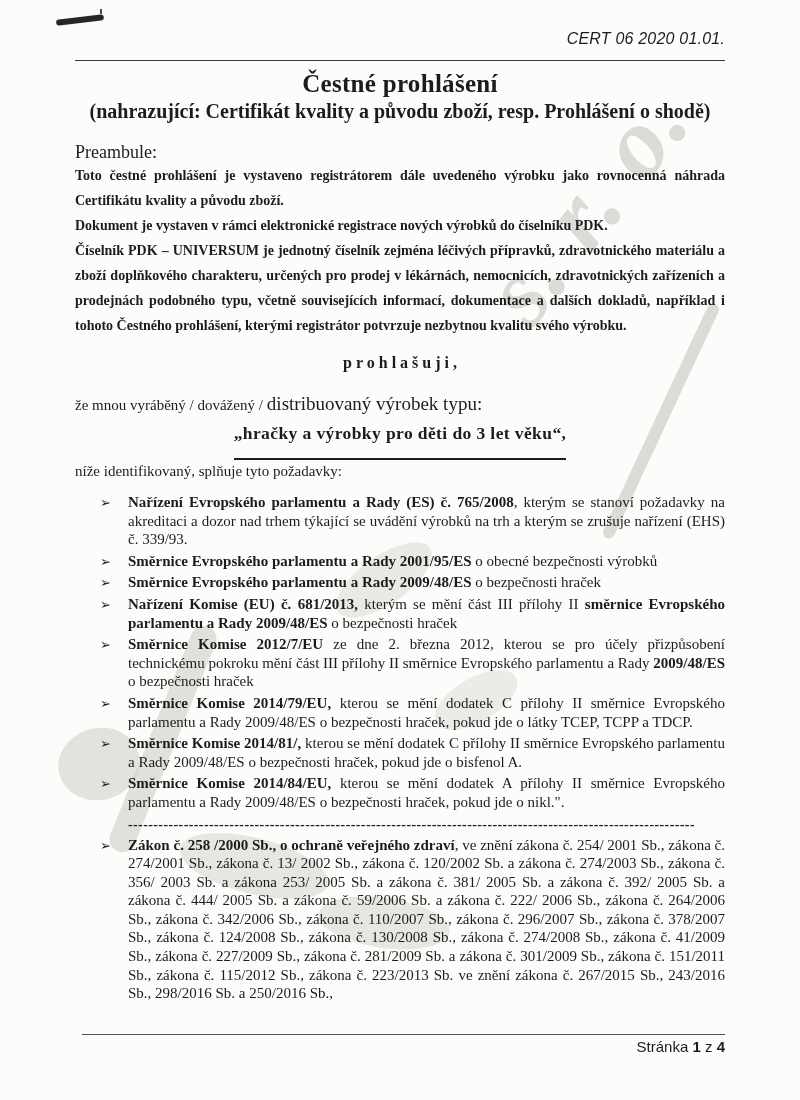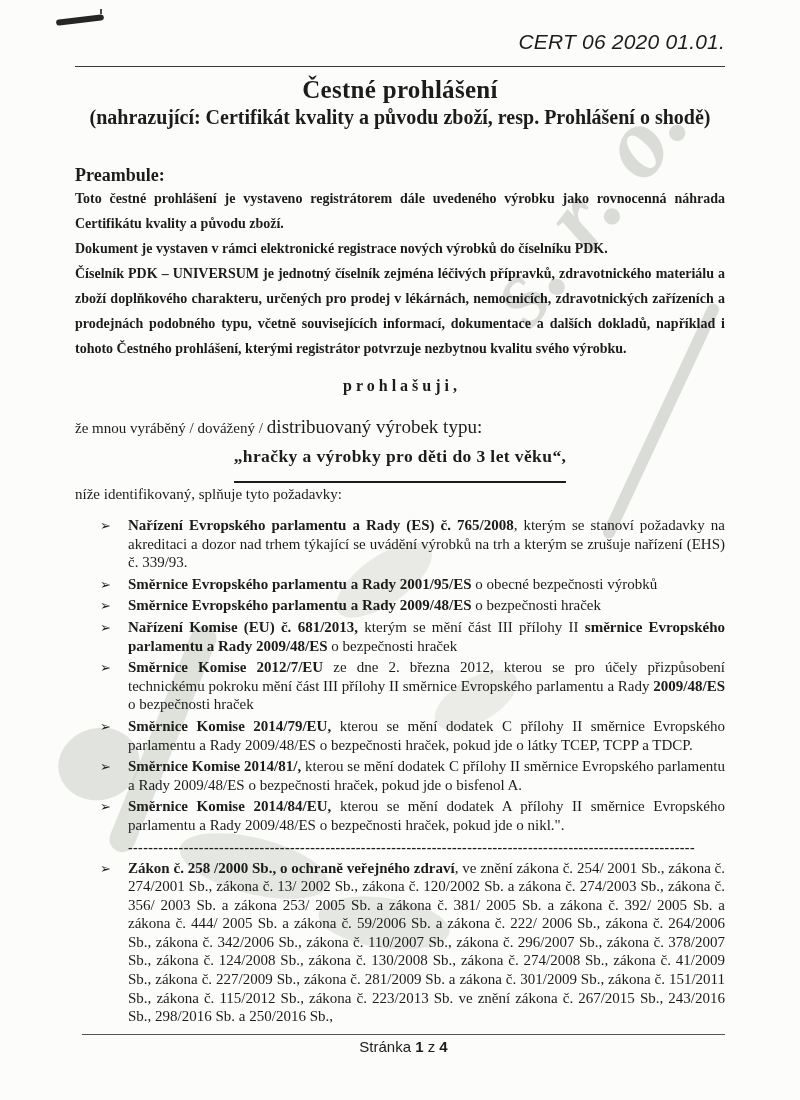--- a/index.html
+++ b/index.html
@@ -20,39 +20,39 @@
   .wm-b { left:58px;  top:728px; width:82px; height:72px;  background:rgba(203,206,199,0.55); border-radius:50%; transform:rotate(-15deg); }
   .wm-c { left:178px; top:838px; width:152px; height:56px; background:rgba(206,209,202,0.5); border-radius:50%; transform:rotate(14deg); }
   .wm-d { left:318px; top:898px; width:132px; height:50px; background:rgba(206,209,202,0.5); border-radius:50%; transform:rotate(8deg); }
   .wm-e { left:328px; top:556px; width:112px; height:48px; background:rgba(210,212,206,0.45); border-radius:50%; transform:rotate(-35deg); }
   .wm-f { left:430px; top:678px; width:92px;  height:44px; background:rgba(210,212,206,0.4); border-radius:50%; transform:rotate(-30deg); }
   
   .pen-mark { position:absolute; left:56px; top:17px; width:48px; height:6px; background:#262626; border-radius:3px; transform:rotate(-7deg); z-index:3; }
   .pen-tick { position:absolute; left:100px; top:9px; width:2px; height:5px; background:#4a4a4a; z-index:3; }
   
   .content { position:absolute; left:75px; right:75px; top:0; z-index:2; }
-  .cert-code { text-align:right; font-family:"Liberation Sans", sans-serif; font-style:italic; font-size:21px; margin-top:30px; letter-spacing:0.2px; }
+  .cert-code { text-align:right; font-family:"Liberation Sans", sans-serif; font-style:italic; font-size:16px; margin-top:30px; letter-spacing:0.2px; }
   .head-rule { border-top:1.5px solid #3a3a3a; margin-top:12px; }
   .title { text-align:center; font-size:25px; font-weight:bold; margin:9px 0 0; letter-spacing:0.3px; }
   .subtitle { text-align:center; font-weight:bold; font-size:20px; margin-top:2px; }
-  .preamble-heading { font-size:18px; font-weight:bold; margin-top:36px; }
+  .preamble-heading { font-size:18px; font-weight:normal; margin-top:19px; }
   .preamble-par { font-size:14px; font-weight:bold; text-align:justify; line-height:25px; margin:0; }
   .decl-intro { font-size:15px; margin:21px 0 0; text-indent:40px; }
   .decl-verb { text-align:center; font-weight:bold; font-size:16px; margin-top:16px; }
   .product-line { font-size:15px; margin:21px 0 0; }
   .product-line .small { font-size:19px; margin-left:4px; }
   .product-name-row { text-align:center; margin-top:8px; }
   .product-name-row .underline { font-size:17.5px; font-weight:bold; border-bottom:2px solid #1c1c1c; padding-bottom:15px; letter-spacing:0.4px; }
   .req-intro { font-size:15px; margin:19px 0 0; }
   #req-list { list-style:none; margin:13px 0 0; padding:0; }
   #req-list li { position:relative; padding-left:53px; font-size:15px; line-height:18.6px; text-align:justify; margin-top:3px; }
   #req-list .bullet { position:absolute; left:25px; top:1px; font-size:13px; }
   .b { font-weight:bold; }
   .dash-sep { margin:5px 30px 1px 53px; font-weight:bold; letter-spacing:0.4px; white-space:nowrap; overflow:hidden; font-size:14px; }
-  .footer { position:absolute; left:82px; right:75px; top:1034px; border-top:1.5px solid #555; text-align:center; font-family:"Liberation Sans", sans-serif; font-size:15px; padding-top:3px; z-index:2; }
+  .footer { position:absolute; left:82px; right:75px; top:1034px; border-top:1.5px solid #555; text-align:right; font-family:"Liberation Sans", sans-serif; font-size:15px; padding-top:3px; z-index:2; }
 </style>
 </head>
 <body>
 
 <div class="page">
 
   <div class="wm wm-slash"></div>
   <div class="wm wm-a"></div>
   <div class="wm wm-b"></div>
   <div class="wm wm-c"></div>

